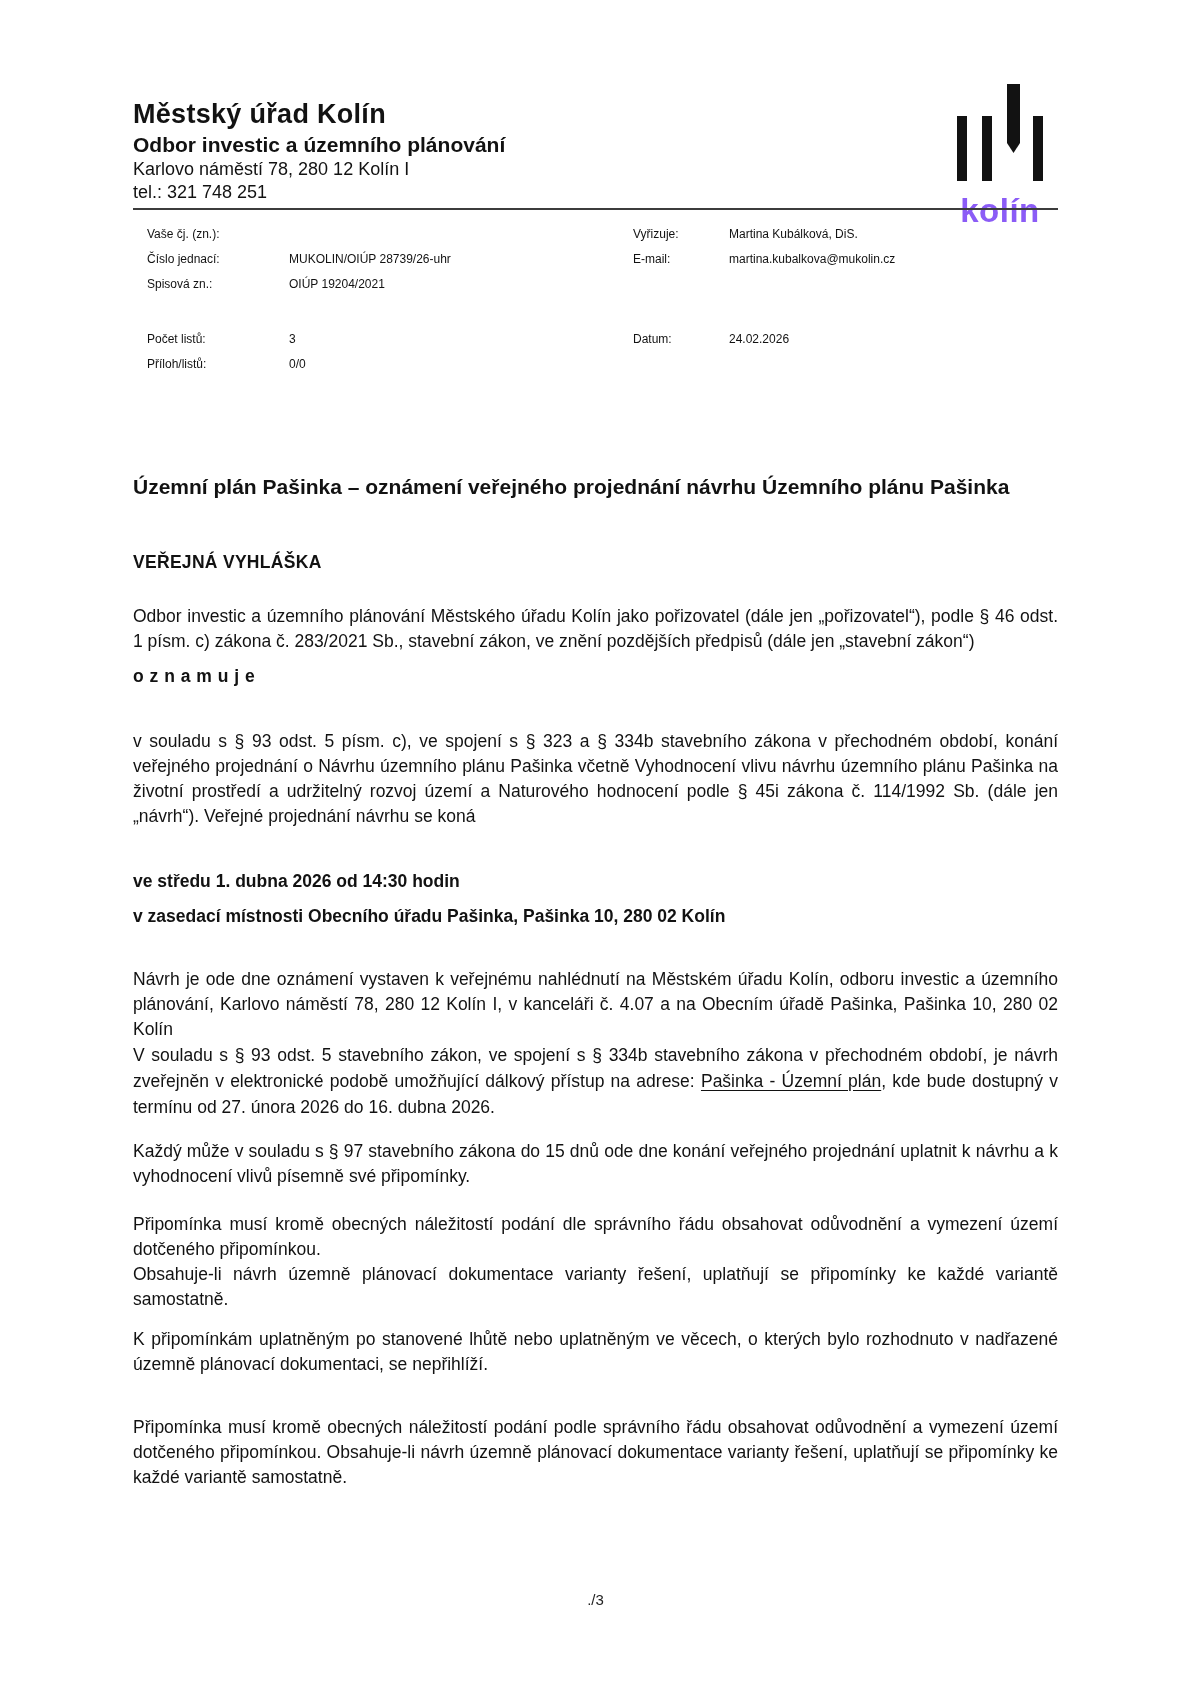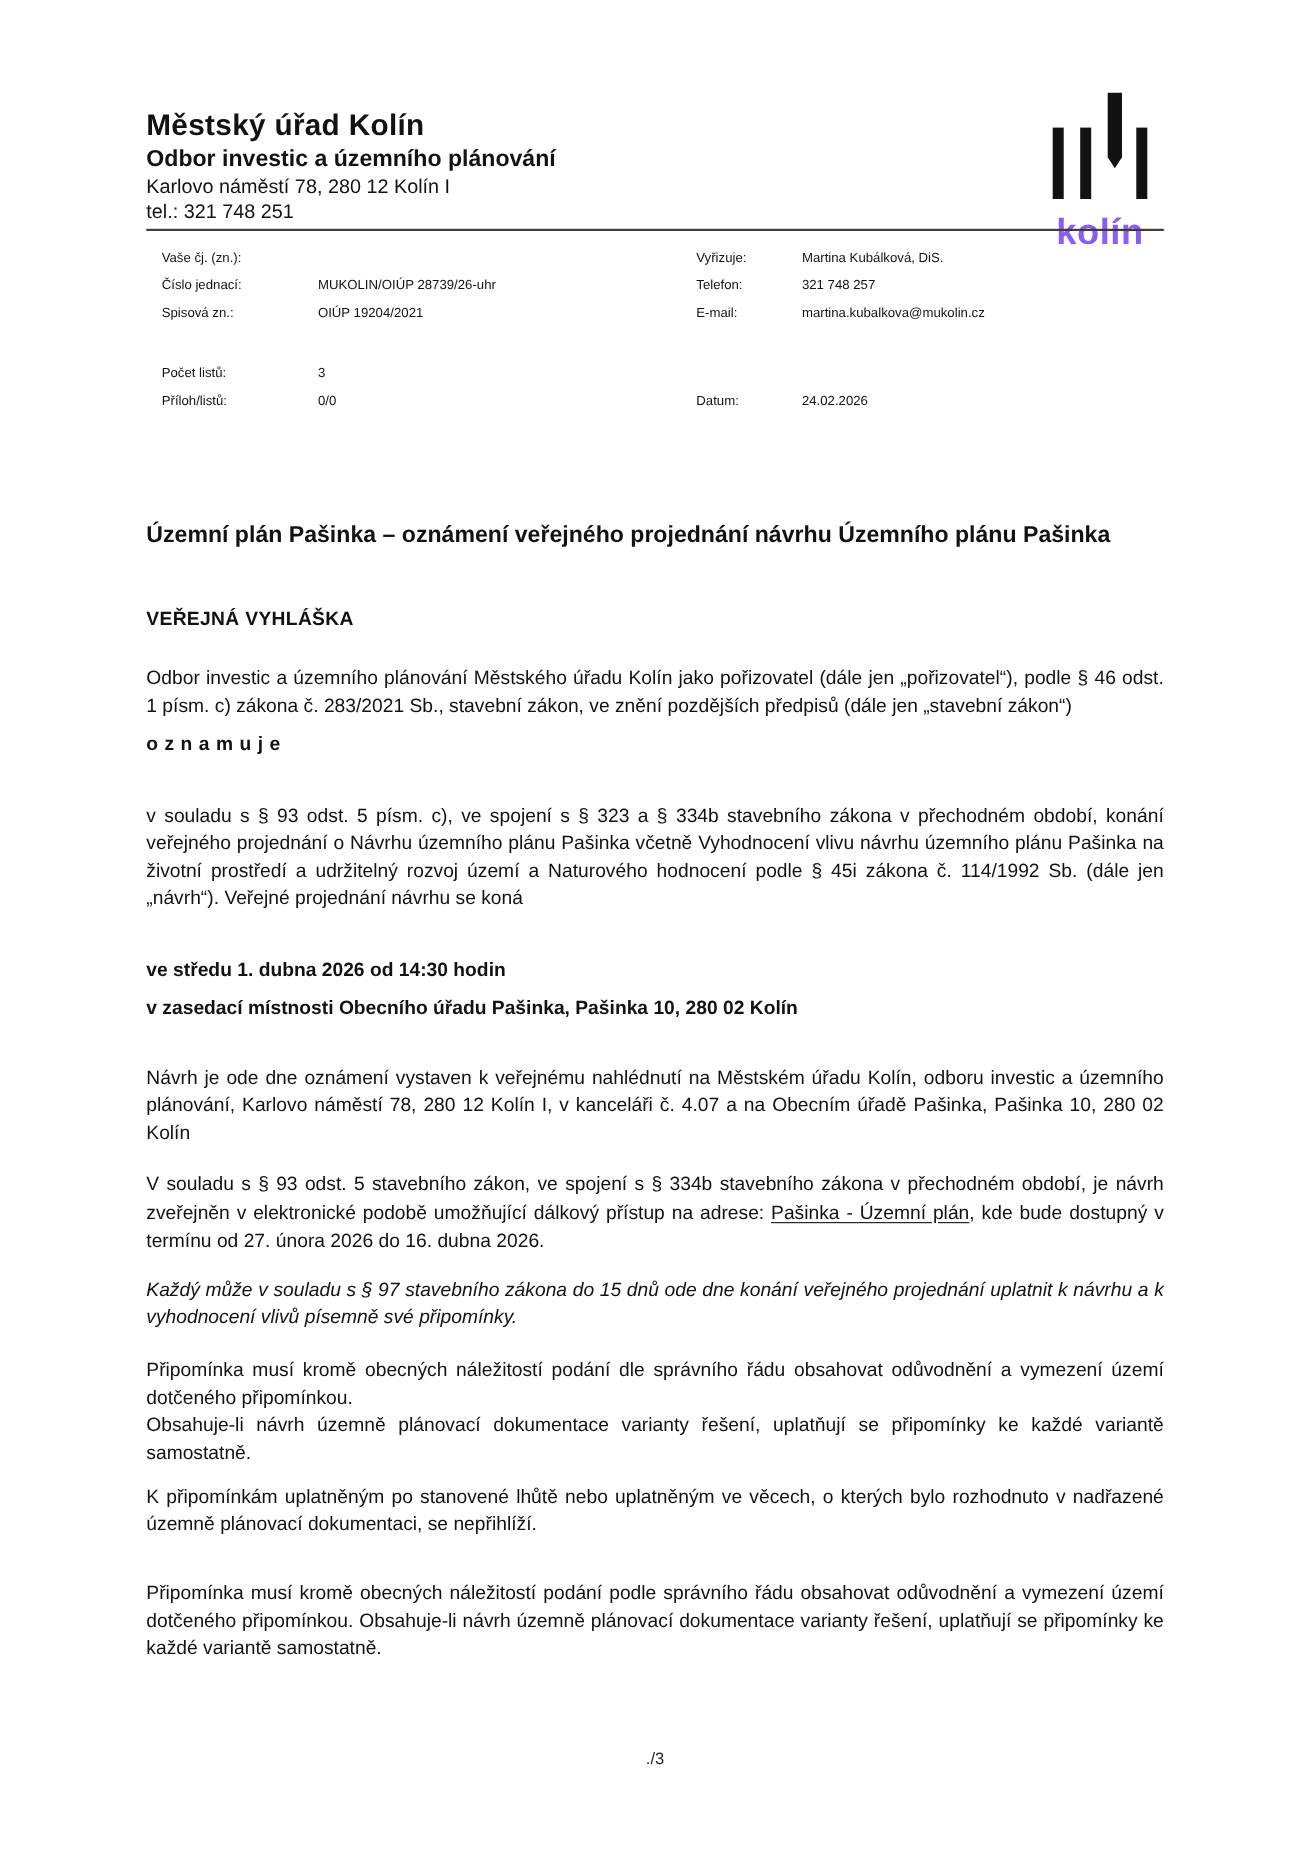--- a/index.html
+++ b/index.html
@@ -36,22 +36,22 @@
   .subject     { margin-top:97px; font-size:21px; font-weight:bold; line-height:25px; }
   .center-bold { font-weight:bold; font-size:17.5px; line-height:25px; }
   .vv-heading  { margin-top:51px; letter-spacing:0.3px; }
   .para        { font-size:17.5px; line-height:25px; text-align:justify; }
   .p1   { margin-top:29px; }
   .ozn  { margin-top:10px; letter-spacing:0.5px; }
   .p2   { margin-top:40px; }
   .date-line  { margin-top:40px; }
   .place-line { margin-top:10px; }
   .p3   { margin-top:38px; }
-  .p4   { margin-top:21px; line-height:26px; }
-  .p5   { margin-top:19px;font-style:italic; }
+  .p4   { line-height:26px; }
+  .p5   { margin-top:19px; }
   .p6   { margin-top:23px; }
   .p7   { margin-top:15px; }
   .p8   { margin-top:38px; }
   .doc-link { text-decoration:underline; text-underline-offset:3px; color:#121212; white-space:nowrap; }
   .p4 .doc-link { white-space:normal; }
 
   .page-footer {
     position:absolute; left:0; top:1591px; width:1191px;
     text-align:center; font-size:15px; color:#222;
   }
@@ -100,24 +100,20 @@
         <span class="lab">Příloh/listů:</span>
         <span class="val">0/0</span>
       </div>
     </div>
     <div class="ref-right">
       <div class="ref-row">
         <span class="lab">Vyřizuje:</span>
         <span class="val">Martina Kubálková, DiS.</span>
       </div>
       <div class="ref-row">
-        <span class="lab">Telefon:</span>
-        <span class="val">321 748 257</span>
-      </div>
-      <div class="ref-row">
         <span class="lab">E-mail:</span>
         <span class="val">martina.kubalkova@mukolin.cz</span>
       </div>
       <div class="spacer30"></div>
       <div class="ref-row">
         <span class="lab"></span>
         <span class="val"></span>
       </div>
       <div class="ref-row">
         <span class="lab">Datum:</span>

